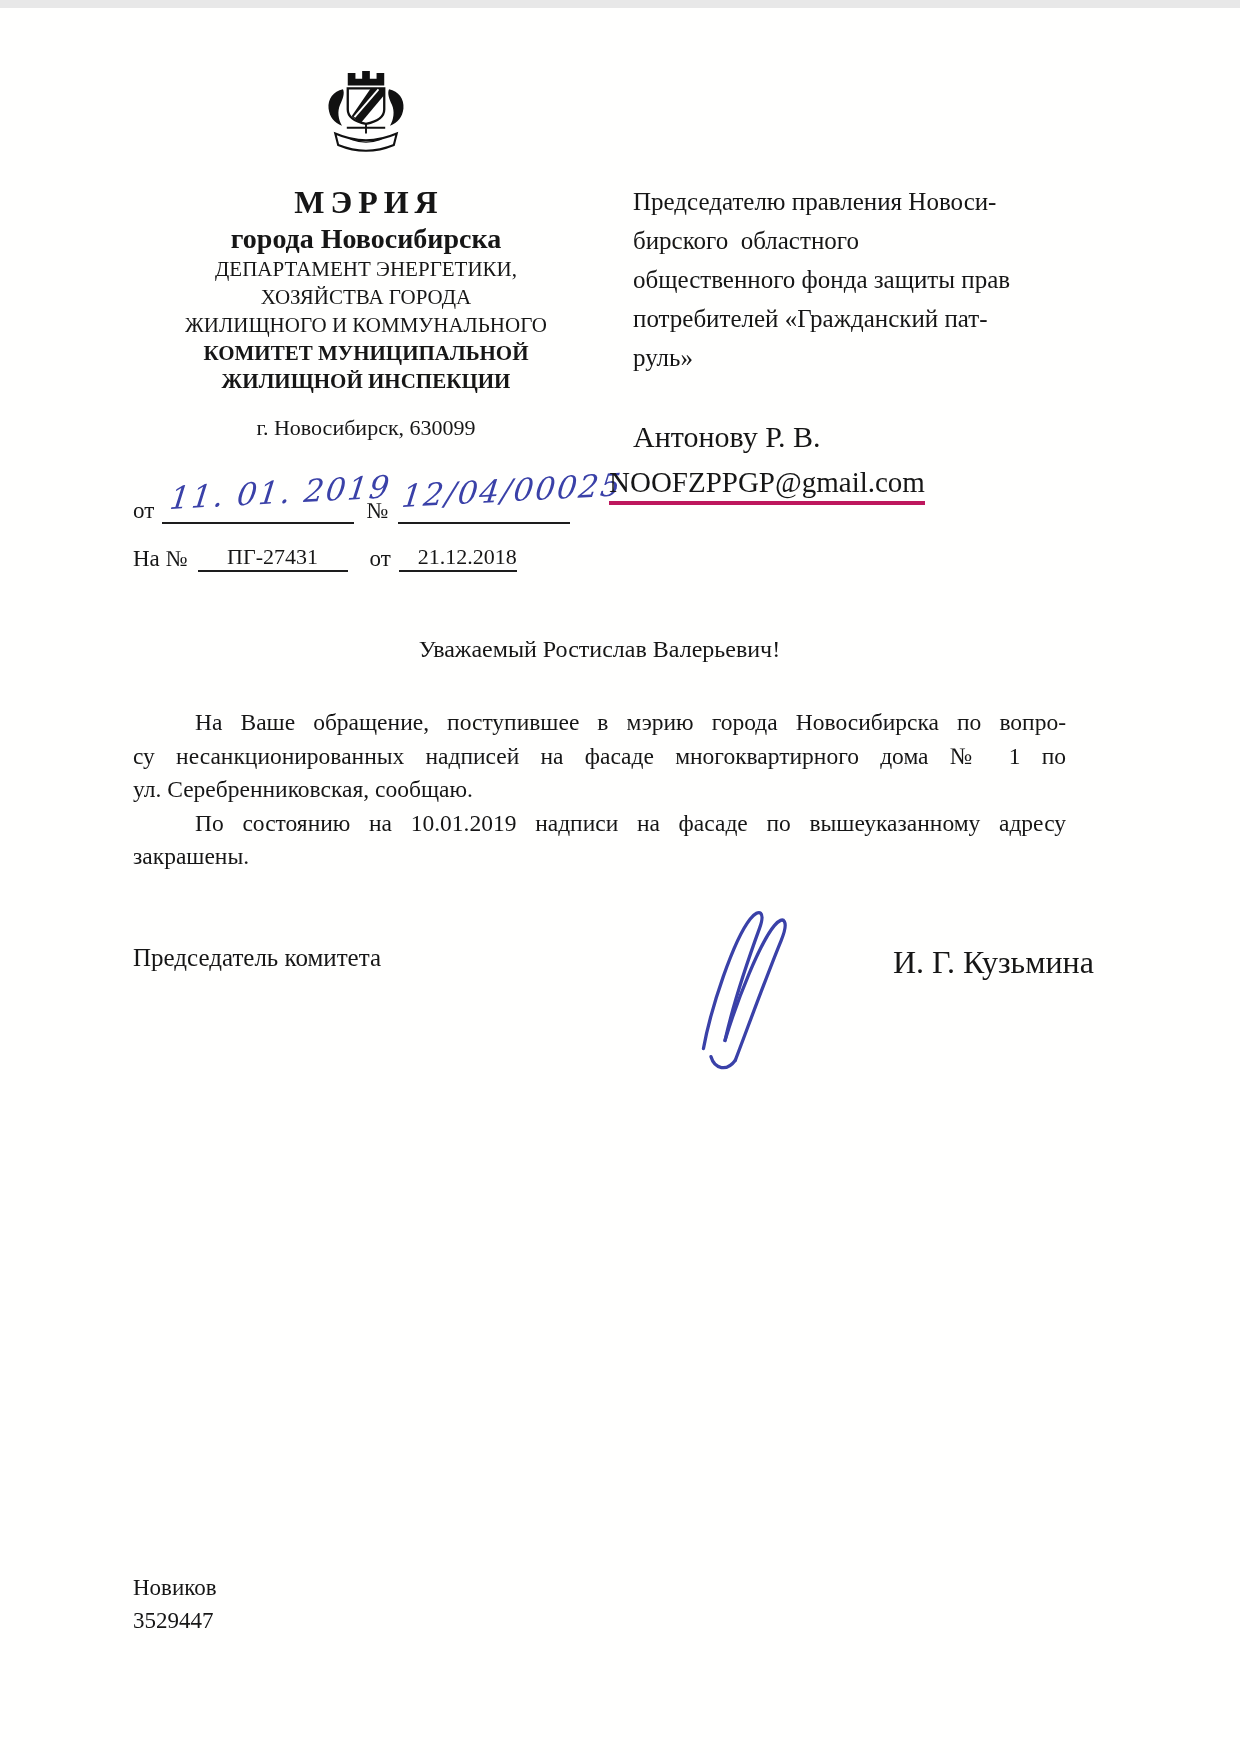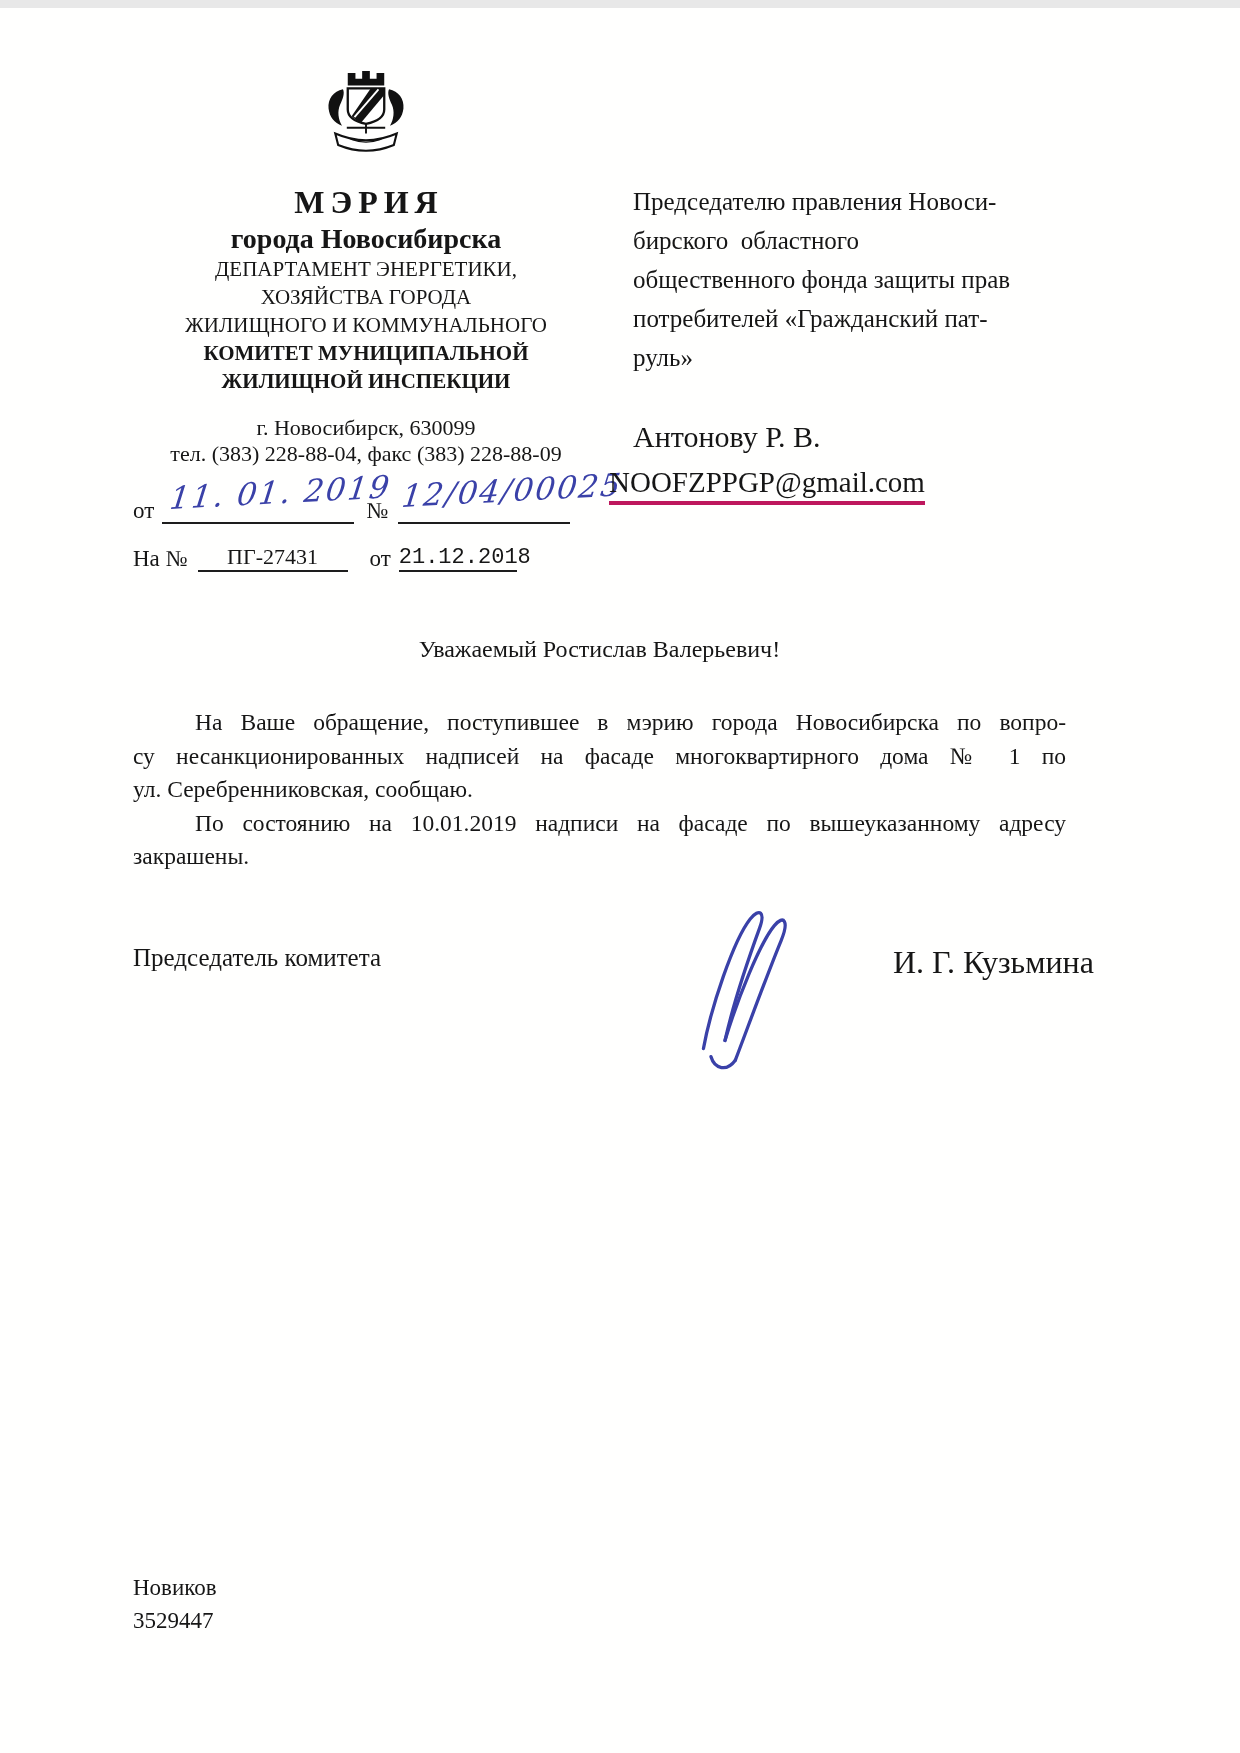--- a/index.html
+++ b/index.html
@@ -35,21 +35,21 @@
   .ref1 { position:absolute; left:133px; top:488px; font-size:23px; white-space:nowrap; }
   .ref2 { position:absolute; left:133px; top:536px; font-size:23px; white-space:nowrap; }
   .uline {
     display:inline-block; position:relative;
     border-bottom:2px solid #1d1d1d;
     height:26px; vertical-align:bottom;
   }
   .u-date   { width:192px; margin-left:8px;  margin-right:12px; }
   .u-number { width:172px; margin-left:10px; }
   .u-replyno { width:150px; margin-left:10px; margin-right:22px; text-align:center; }
-  .u-replydate { width:118px; margin-left:8px; text-align:center;font-family:Liberation Mono, monospace; }
+  .u-replydate { width:118px; margin-left:8px; text-align:right; }
   .typed-in-line { font-size:22px; }
   .hand {
     position:absolute;
     font-family:"DejaVu Serif",serif;
     font-style:italic;
     color:#3a41a8;
     letter-spacing:2px;
     white-space:nowrap;
     transform:rotate(-3deg) skewX(-10deg);
     transform-origin:left bottom;
@@ -125,21 +125,20 @@
       <div class="dept-line">ЖИЛИЩНОГО И КОММУНАЛЬНОГО</div>
     </div>
 
     <div class="committee">
       <div class="committee-line">КОМИТЕТ МУНИЦИПАЛЬНОЙ</div>
       <div class="committee-line">ЖИЛИЩНОЙ ИНСПЕКЦИИ</div>
     </div>
 
     <div class="addr">
       <div class="addr-line">г. Новосибирск, 630099</div>
-      <div class="addr-line">тел. (383) 228-88-04, факс (383) 228-88-09</div>
     </div>
   </div>
 
   <div class="ref1">
     <span>от</span><span class="uline u-date"><span class="hand hand-date">11. 01. 2019</span></span><span>№</span><span class="uline u-number"><span class="hand hand-number">12/04/00025</span></span>
   </div>
 
   <div class="ref2">
     <span>На №</span><span class="uline u-replyno"><span class="typed-in-line">ПГ-27431</span></span><span>от</span><span class="uline u-replydate"><span class="typed-in-line">21.12.2018</span></span>
   </div>

